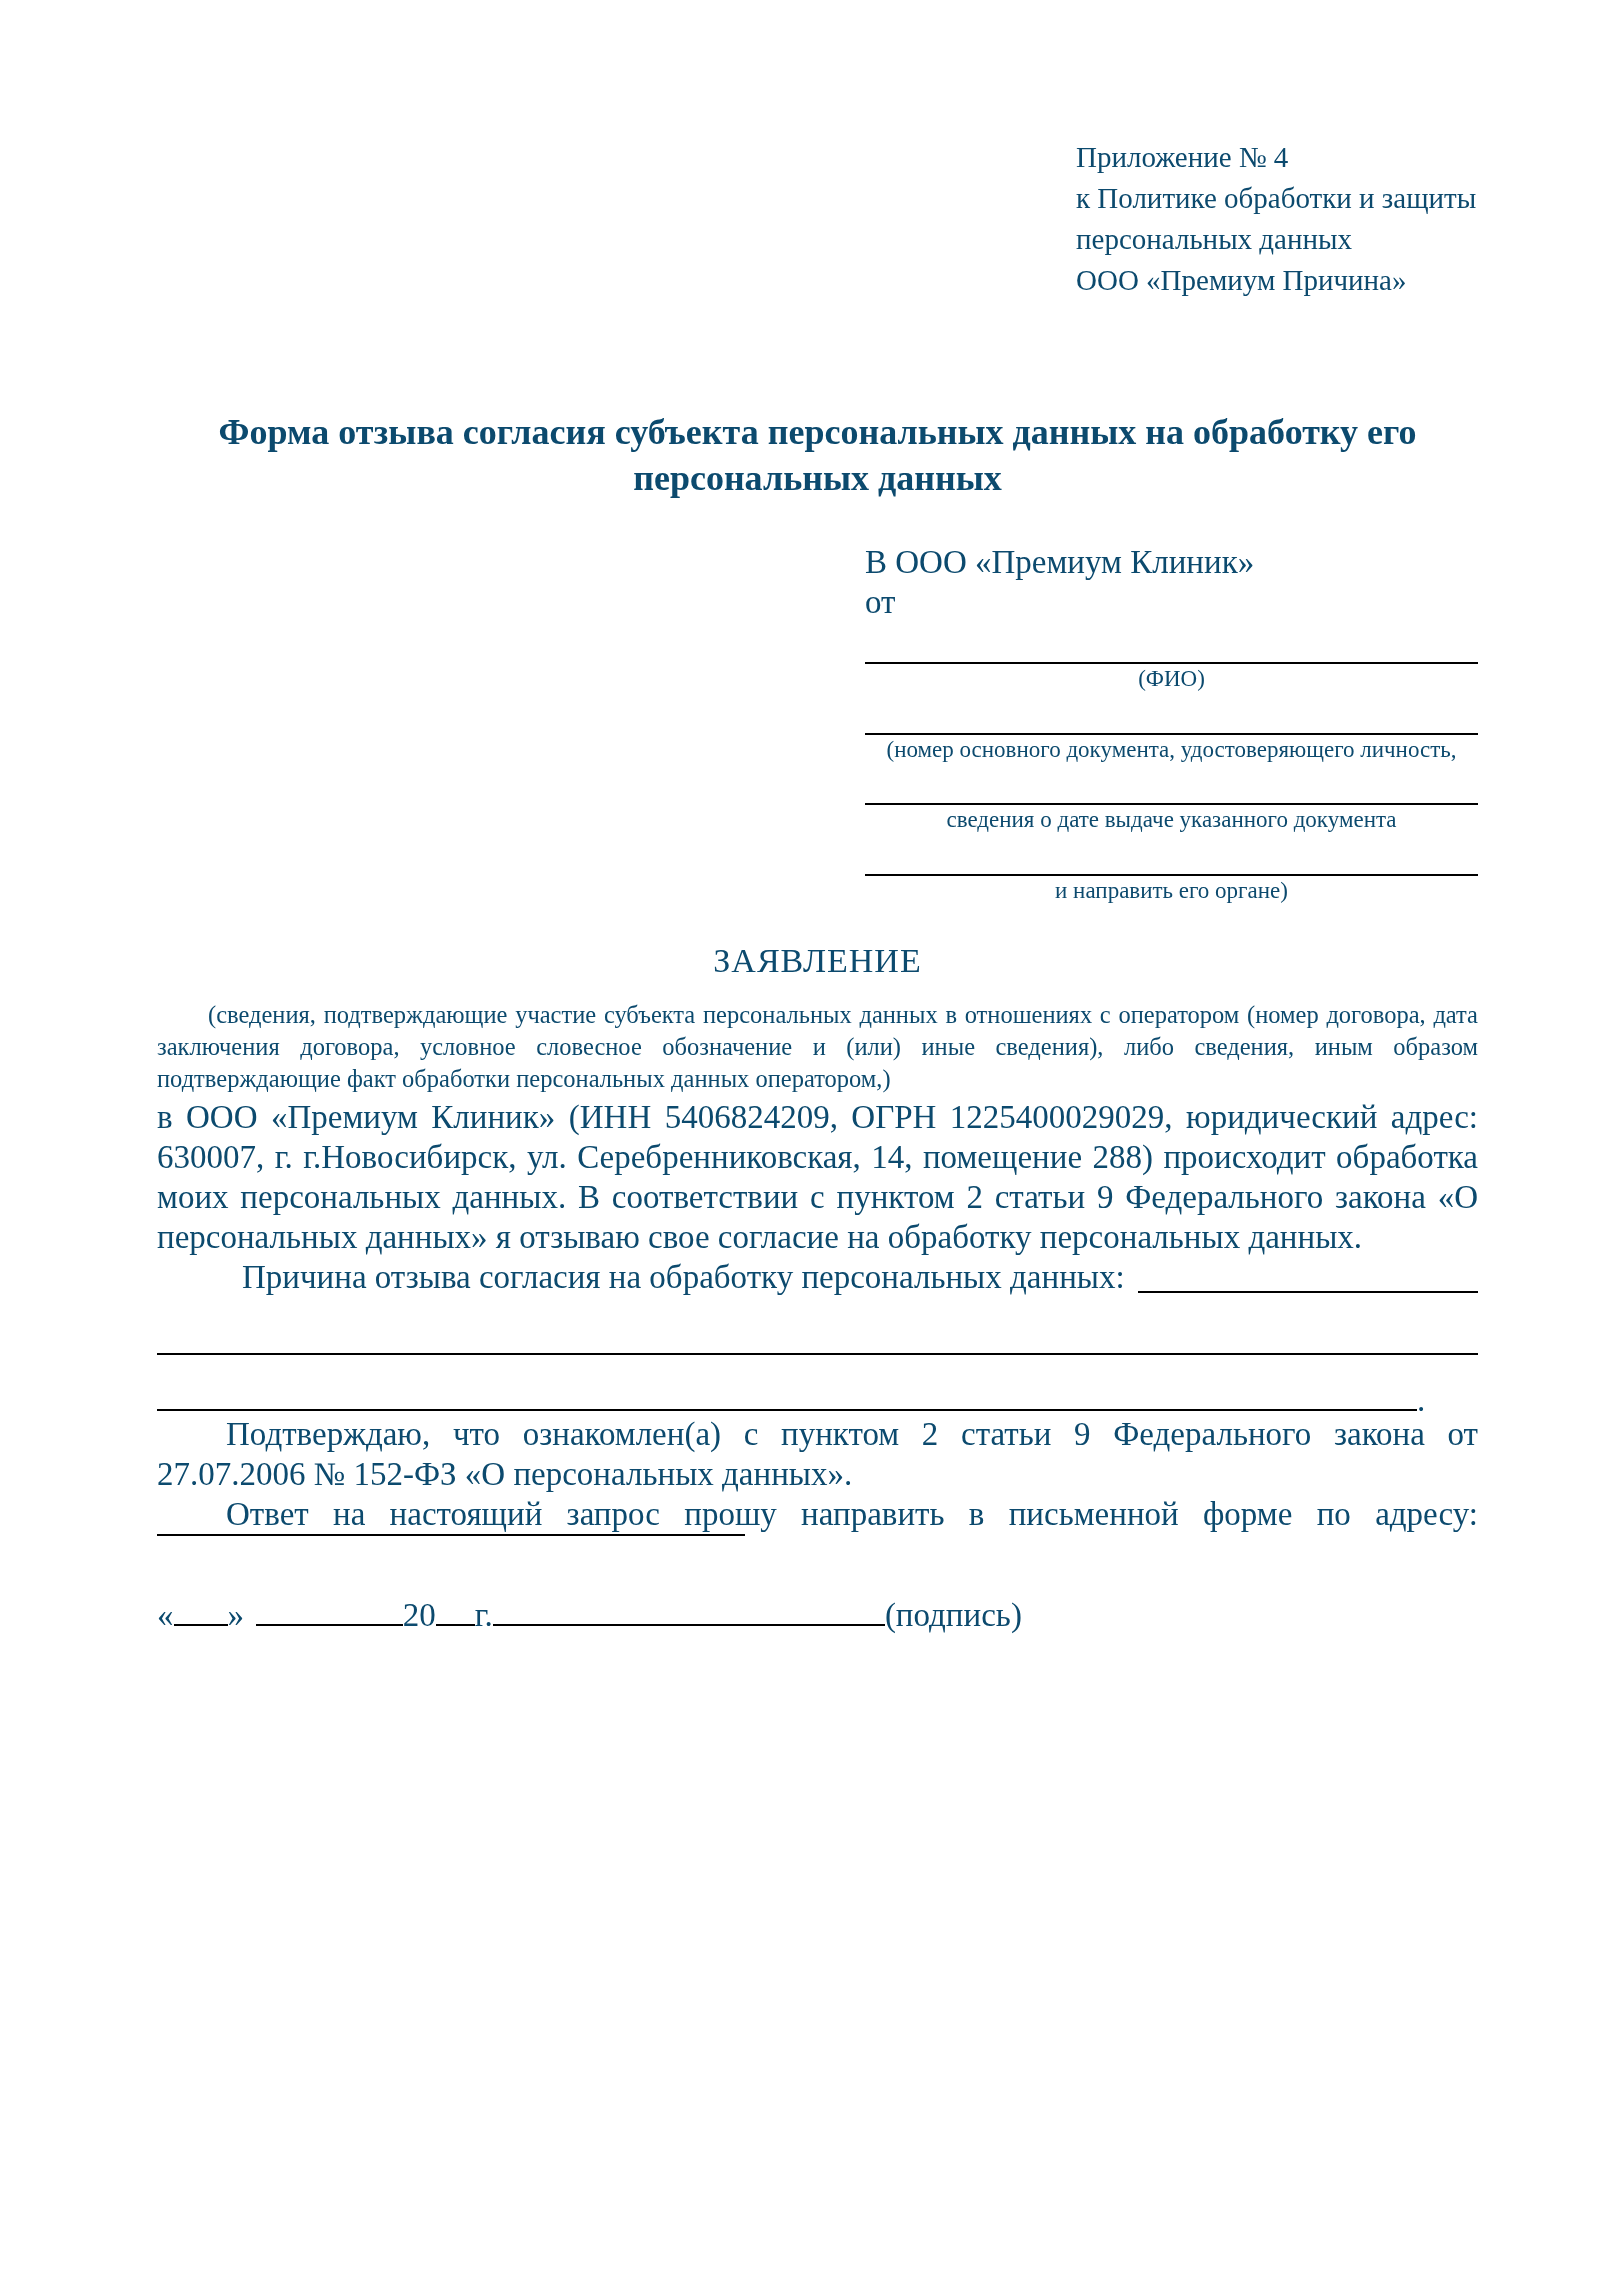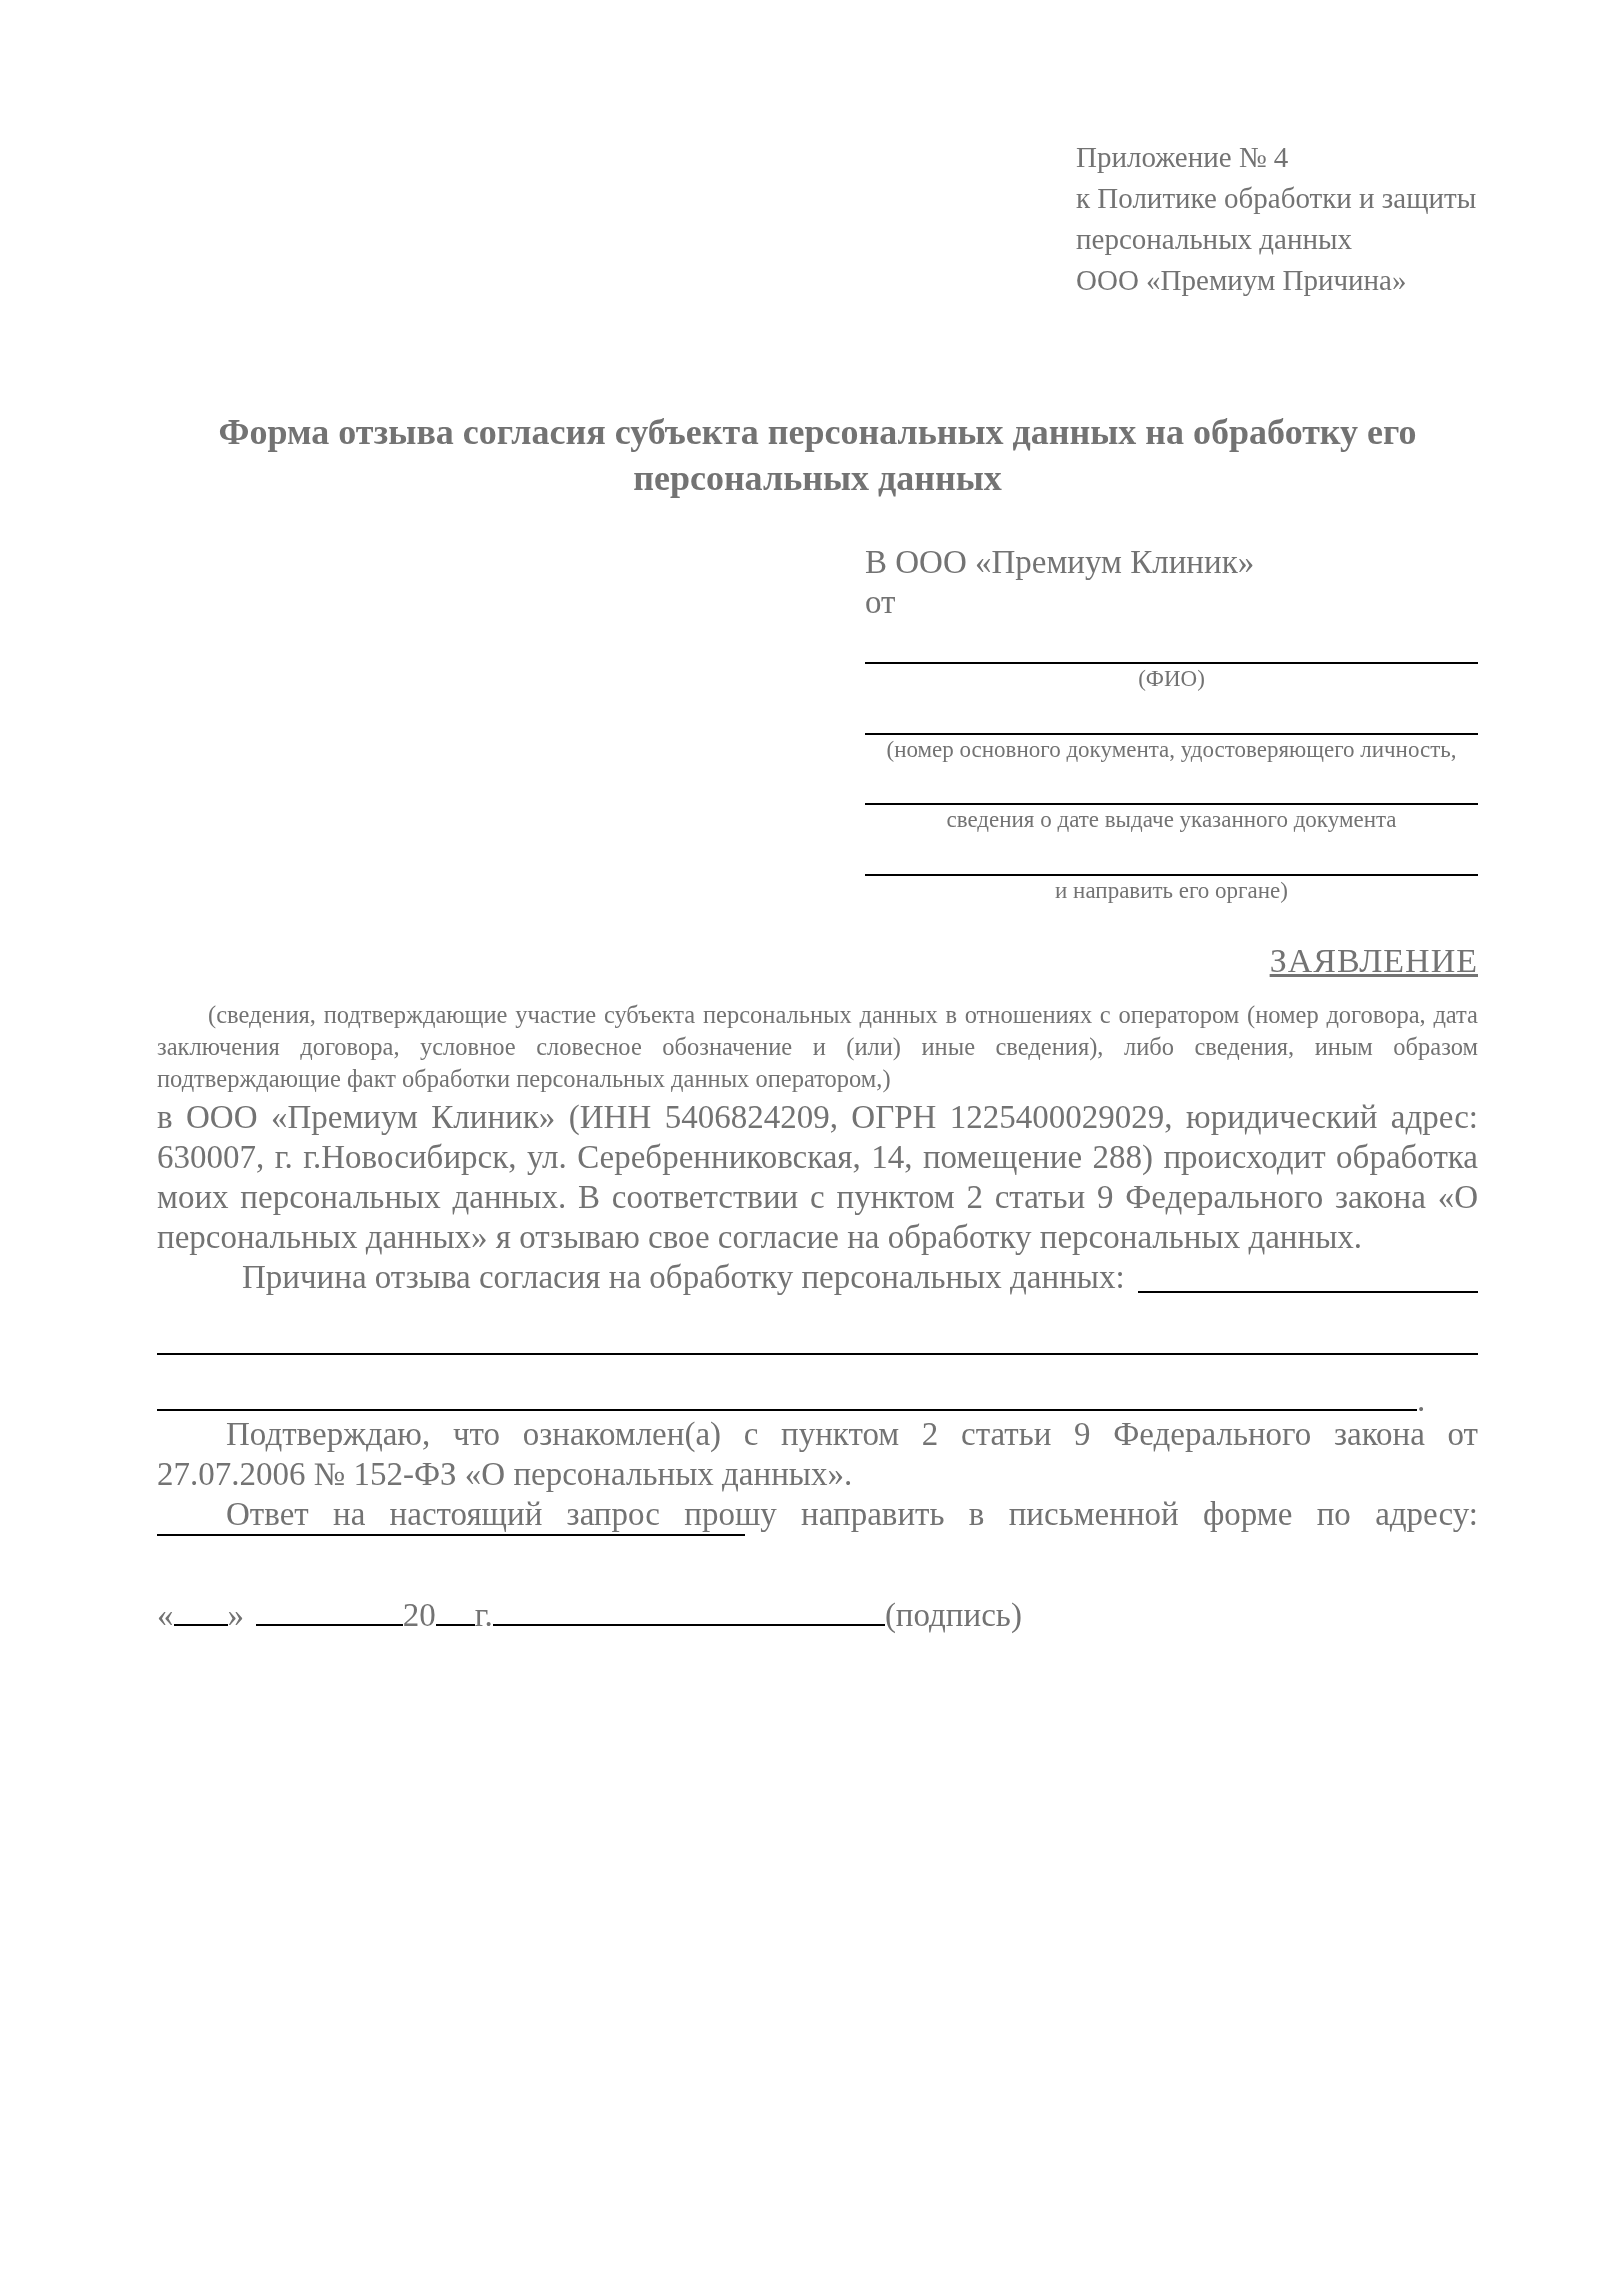--- a/index.html
+++ b/index.html
@@ -2,21 +2,21 @@
 <html><head>
 <meta charset="utf-8">
 <style>
   html, body { margin: 0; padding: 0; background: #ffffff; }
   .page {
     position: relative;
     width: 1600px;
     height: 2293px;
     box-sizing: border-box;
     background: #ffffff;
-    color: #737373;
+    color: #0c4a6e;
     font-family: "Liberation Serif", "DejaVu Serif", serif;
     font-size: 33px;
     line-height: 40px;
     padding: 137px 122px 39px 157px;
     overflow: hidden;
   }
 
   
   .appendix { margin-left: 919px; width: 431px; font-size: 29px; line-height: 41px; }
 
@@ -29,21 +29,21 @@
     line-height: 46px;
     text-align: center;
   }
 
   
   .addressee { width: 613px; margin-left: auto; margin-top: 41px; }
   .addr-field { margin-top: 12.7px; }
   .write-line { height: 27.4px; border-bottom: 2.9px solid #000; }
   .field-caption { font-size: 23px; line-height: 26.5px; text-align: center; margin-top: 2px; }
 
-  .statement-heading { text-align: right; font-size: 34px; margin-top: 37px; letter-spacing: 1px; text-decoration: underline; }
+  .statement-heading { text-align: center; font-size: 34px; margin-top: 37px; letter-spacing: 1px; }
 
   .intro-row { display: flex; align-items: flex-end; padding-left: 69px; margin-top: 7.8px; }
   .intro-prefix { flex: none; padding-right: 13.7px; white-space: nowrap; }
   .fill-grow { flex: 1; border-bottom: 2.9px solid #000; margin-bottom: 3.9px; }
 
   .footnote { font-size: 24.5px; line-height: 32px; text-align: justify; text-indent: 51px; margin-top: 18px; }
 
   .body-par { text-align: justify; margin-top: 2px; }
 
   .reason-row { display: flex; align-items: flex-end; padding-left: 69px; margin-top: 0; }

